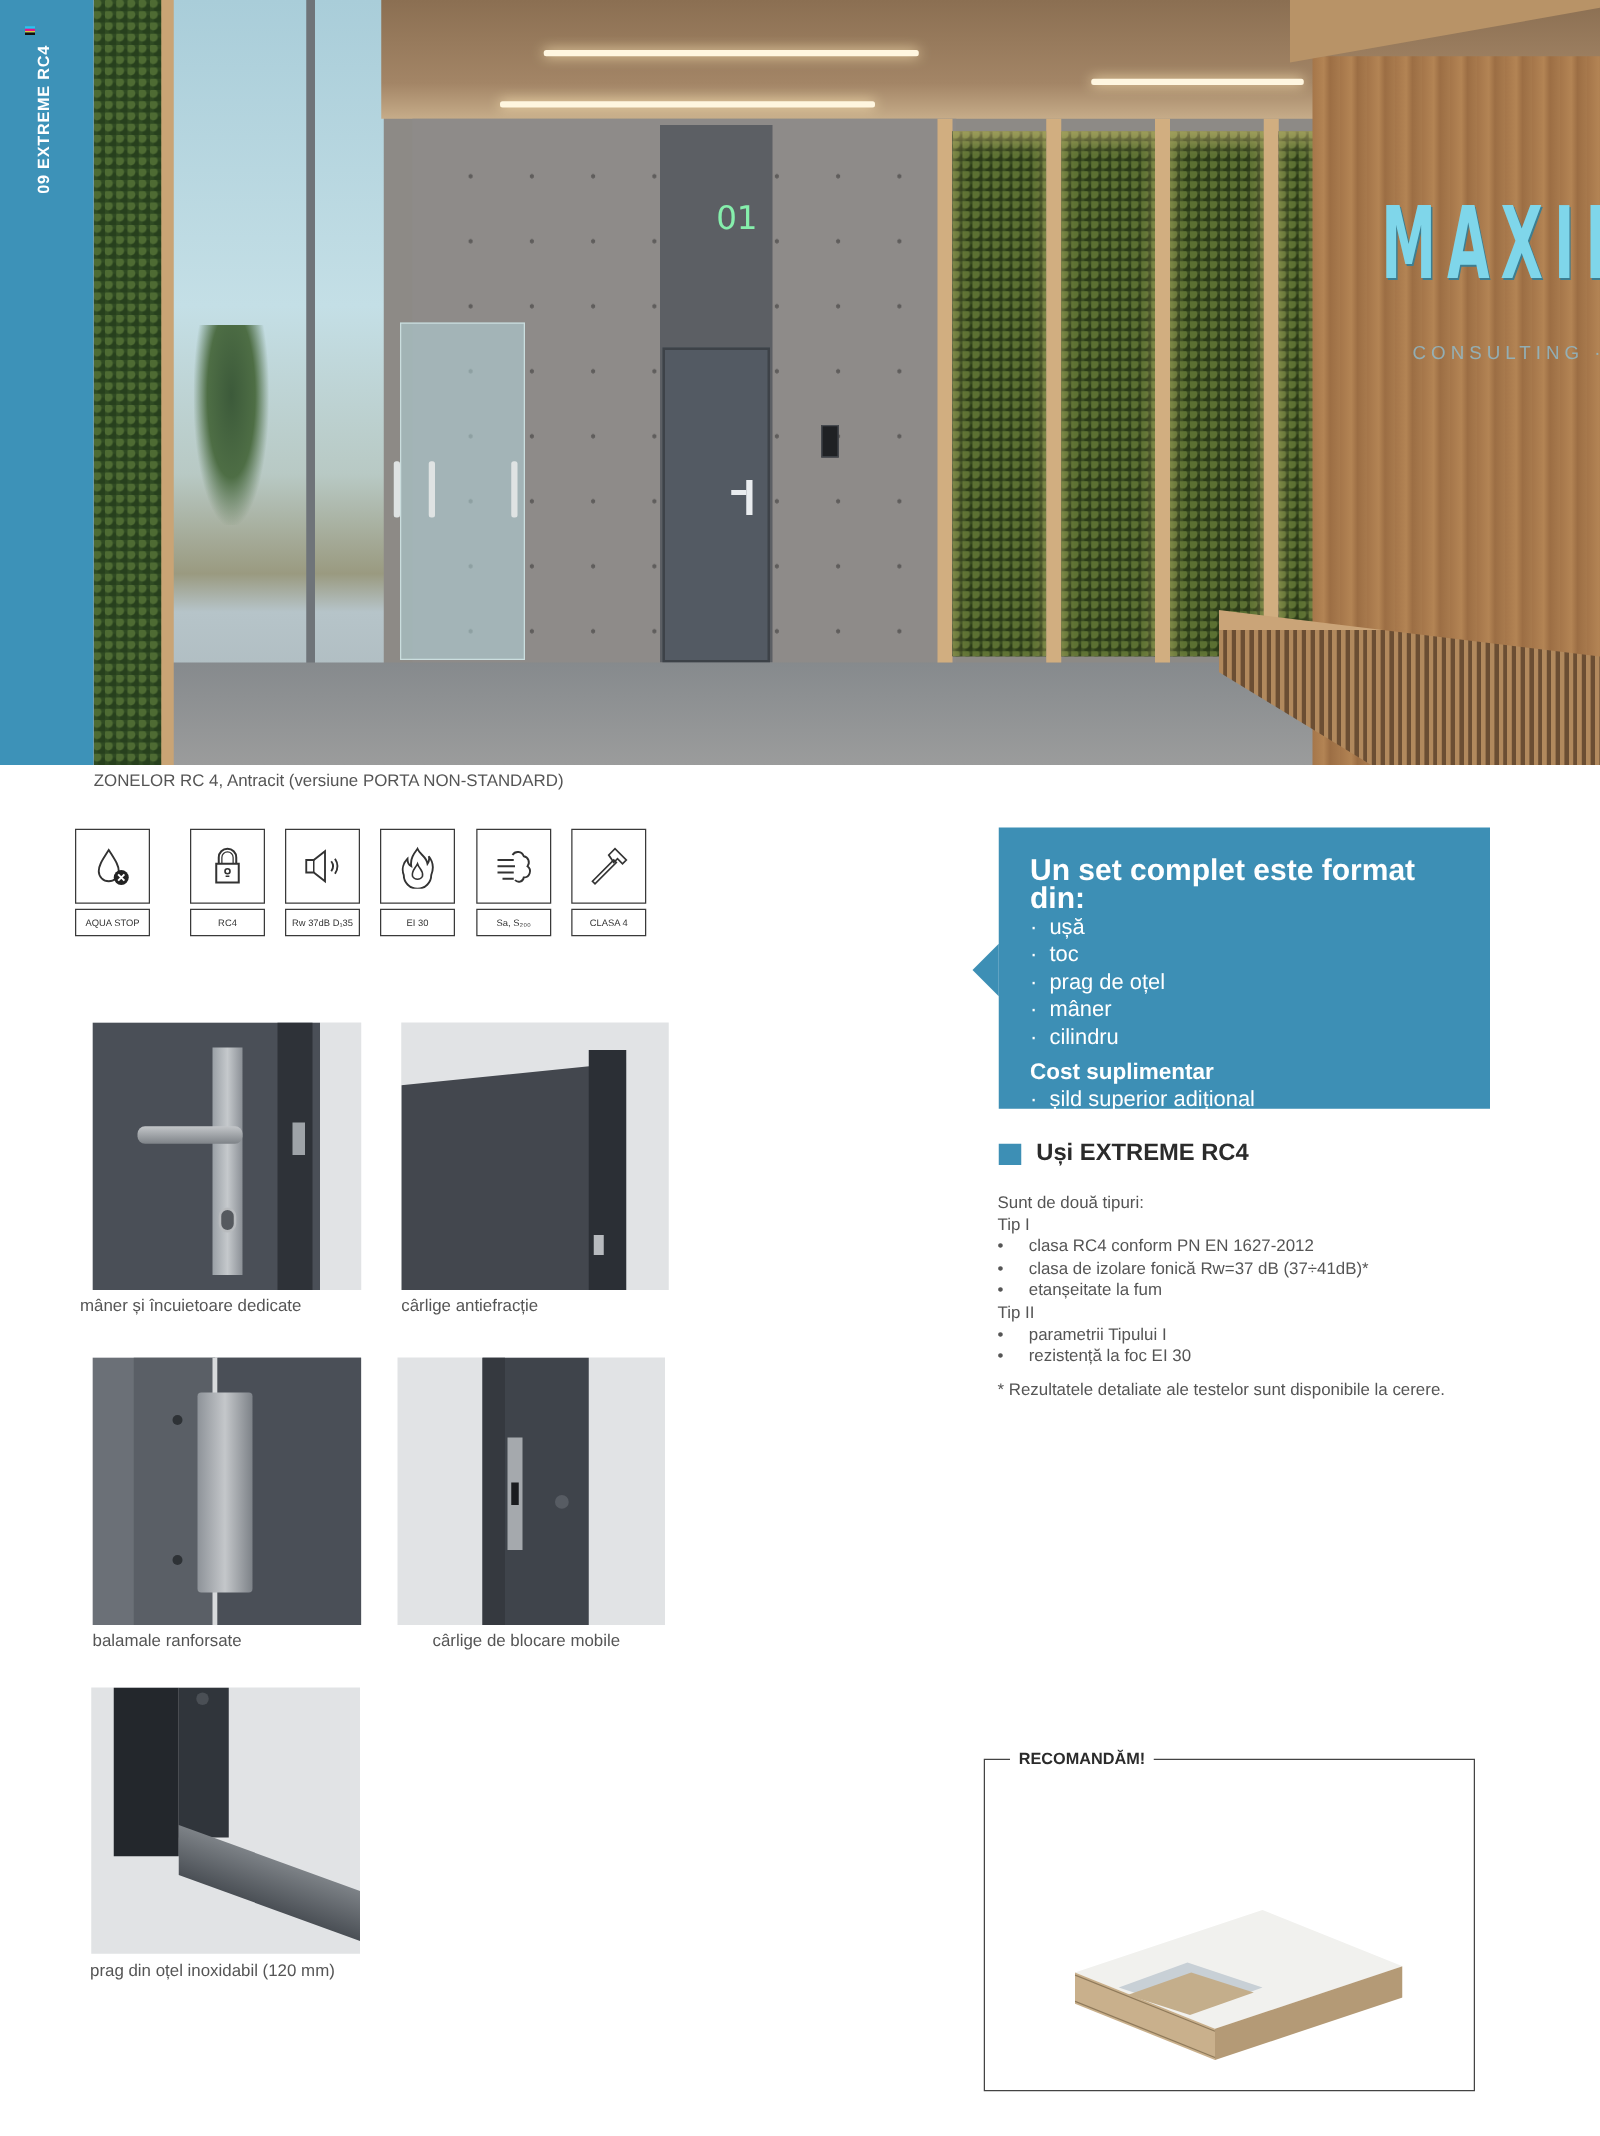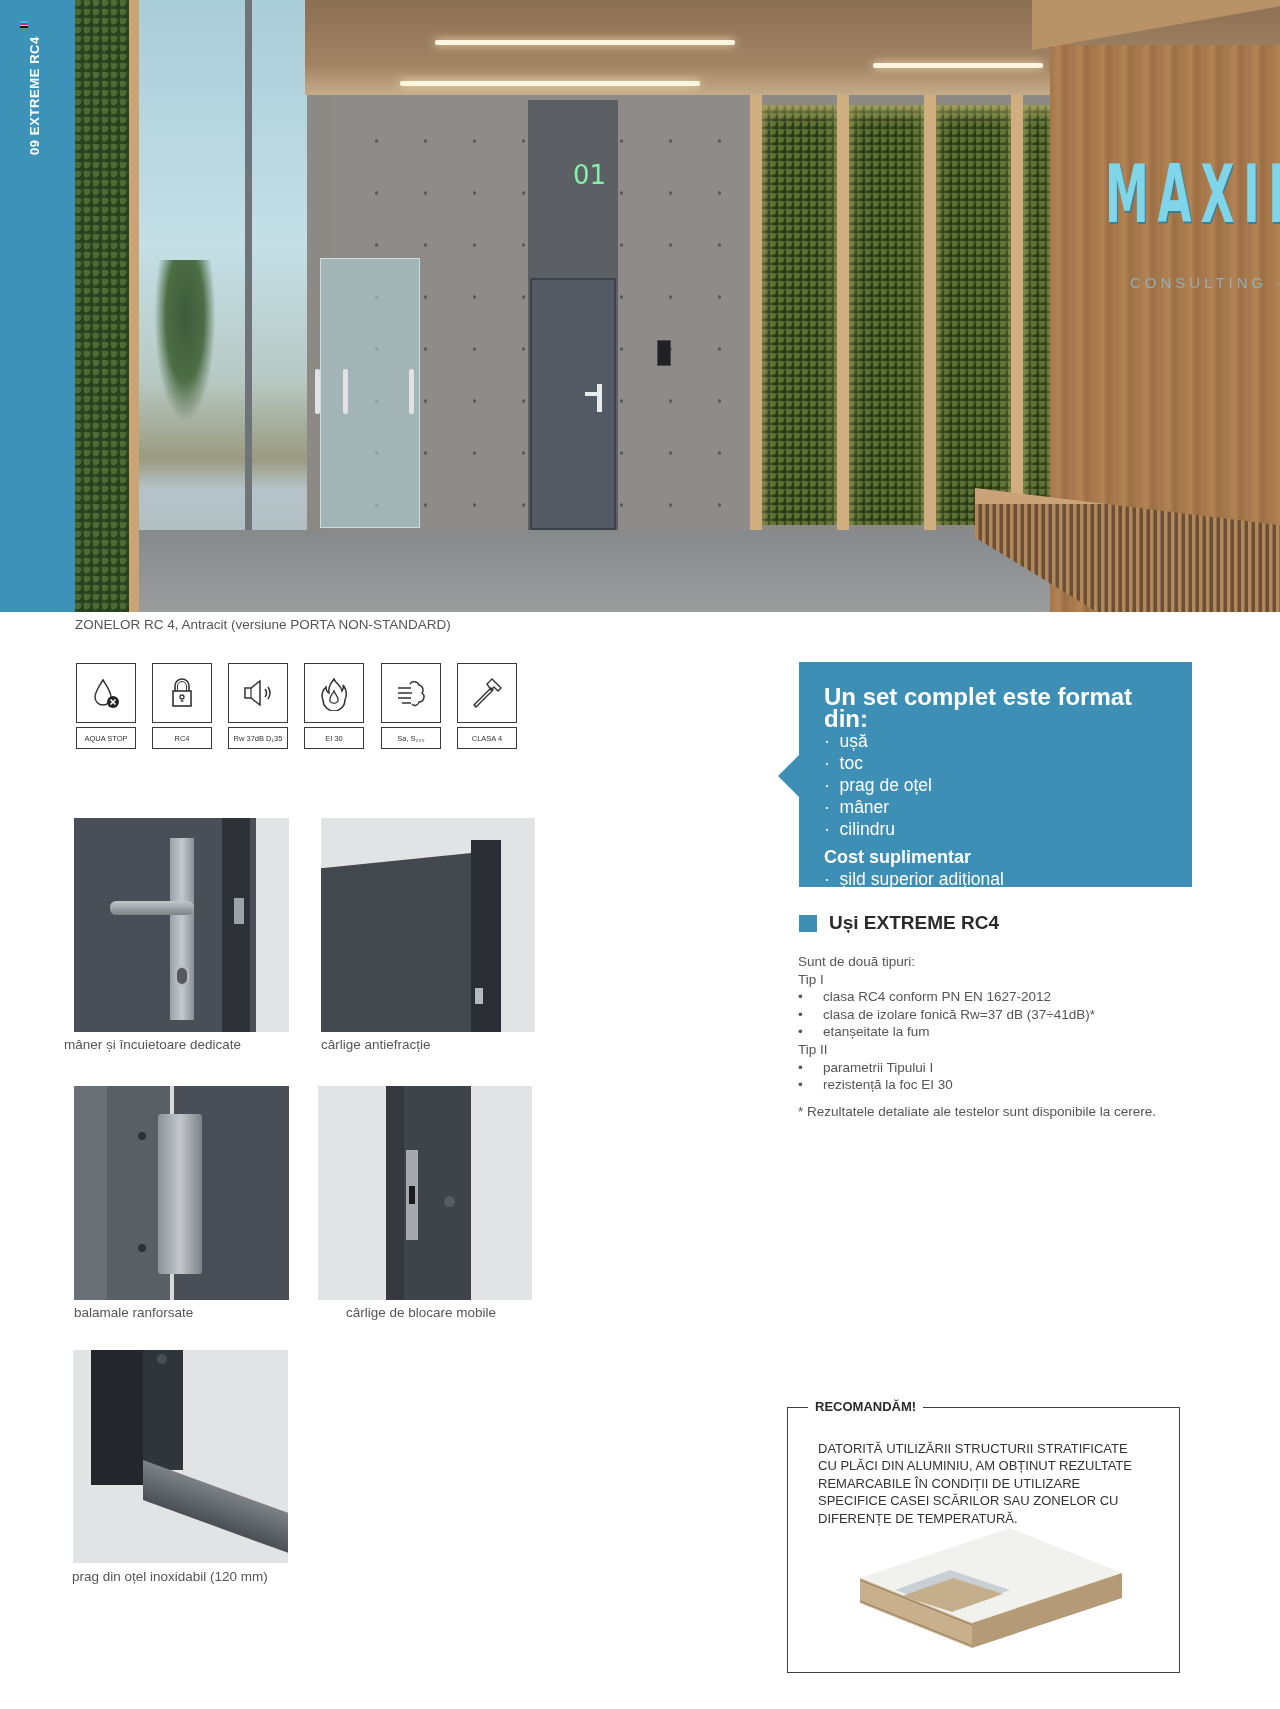--- a/index.html
+++ b/index.html
@@ -120,21 +120,21 @@
   <div class="moss" style="left:948px; width:30px;"></div>
   <div class="wood-wall"></div>
   <div class="brand">MAXIMU</div>
   <div class="brand-sub">CONSULTING · COWORKING</div>
   <div class="bench"></div>
   <div class="frame-left"></div>
   <div class="wood-post"></div>
 </div>
 <div class="hero-caption">ZONELOR RC 4, Antracit (versiune PORTA NON-STANDARD)</div>
 
-<div class="feat" style="left:76px">
+<div class="feat" style="left:60px">
   <div class="ibox">
       <svg viewBox="0 0 36 36">
         <path d="M15 5 C10 13 7 17 7 22 a8 8 0 0 0 16 0 C23 17 20 13 15 5Z" fill="none" stroke="#333" stroke-width="1.5"></path>
         <circle cx="25" cy="27" r="6" fill="#222"></circle>
         <path d="M22.5 24.5 l5 5 M27.5 24.5 l-5 5" stroke="#fff" stroke-width="1.6"></path>
       </svg>
     </div>
   <div class="lbox">AQUA STOP</div>
 </div>
 <div class="feat" style="left:152px">
@@ -253,27 +253,20 @@
   <div class="b">clasa de izolare fonică Rw=37 dB (37÷41dB)*</div>
   <div class="b">etanșeitate la fum</div>
   <div>Tip II</div>
   <div class="b">parametrii Tipului I</div>
   <div class="b">rezistență la foc EI 30</div>
   <div class="note">* Rezultatele detaliate ale testelor sunt disponibile la cerere.</div>
 </div>
 
 <div class="rec">
   <div class="leg">RECOMANDĂM!</div>
-  <div class="txt">
-    <div>DATORITĂ UTILIZĂRII STRUCTURII STRATIFICATE</div>
-    <div>CU PLĂCI DIN ALUMINIU, AM OBȚINUT REZULTATE</div>
-    <div>REMARCABILE ÎN CONDIȚII DE UTILIZARE</div>
-    <div>SPECIFICE CASEI SCĂRILOR SAU ZONELOR CU</div>
-    <div>DIFERENȚE DE TEMPERATURĂ.</div>
-  </div>
   <svg class="slab" viewBox="0 0 262 120">
     <polygon points="0,50 150,0 262,45 112,95" fill="#f1f1ee"></polygon>
     <polygon points="0,50 112,95 112,120 0,75" fill="#c9b08c"></polygon>
     <polygon points="112,95 262,45 262,70 112,120" fill="#b49a76"></polygon>
     <polygon points="35,62 90,42 150,62 95,82" fill="#c8d0d6"></polygon>
     <polygon points="42,68 93,50 143,66 92,84" fill="#c4ae8b"></polygon>
     <line x1="0" y1="52" x2="112" y2="97" stroke="#8f7a5a" stroke-width="1"></line>
     <line x1="0" y1="73" x2="112" y2="118" stroke="#8f7a5a" stroke-width="1"></line>
   </svg>
 </div>

